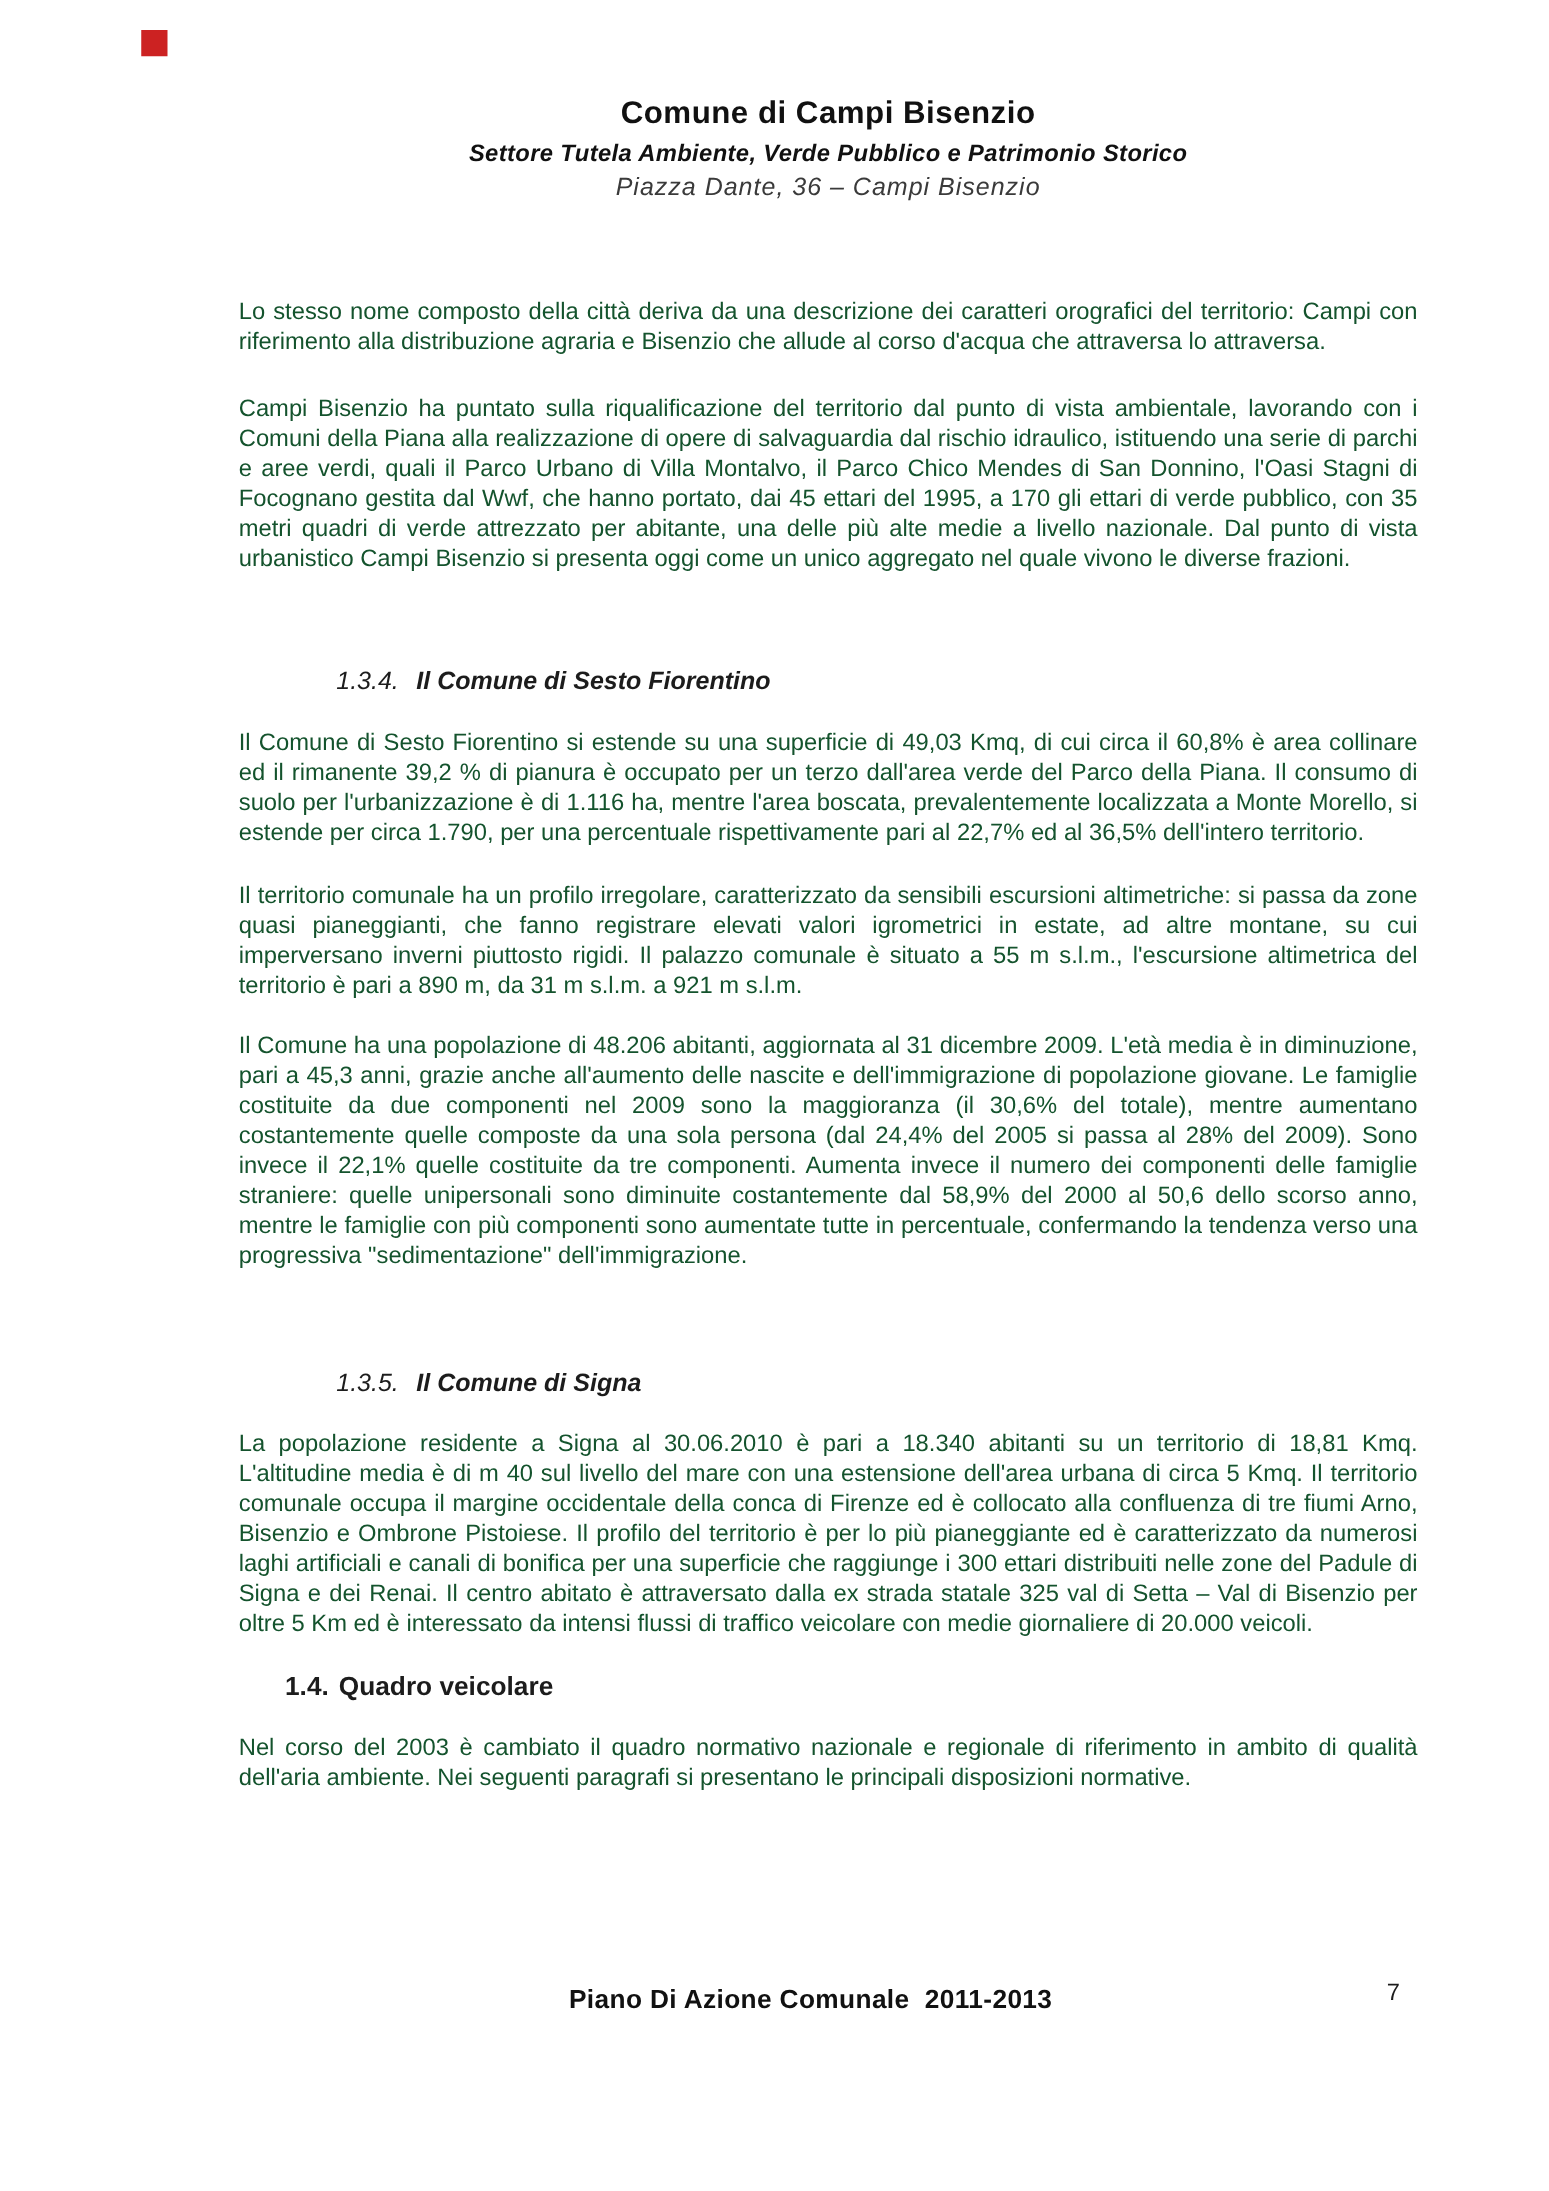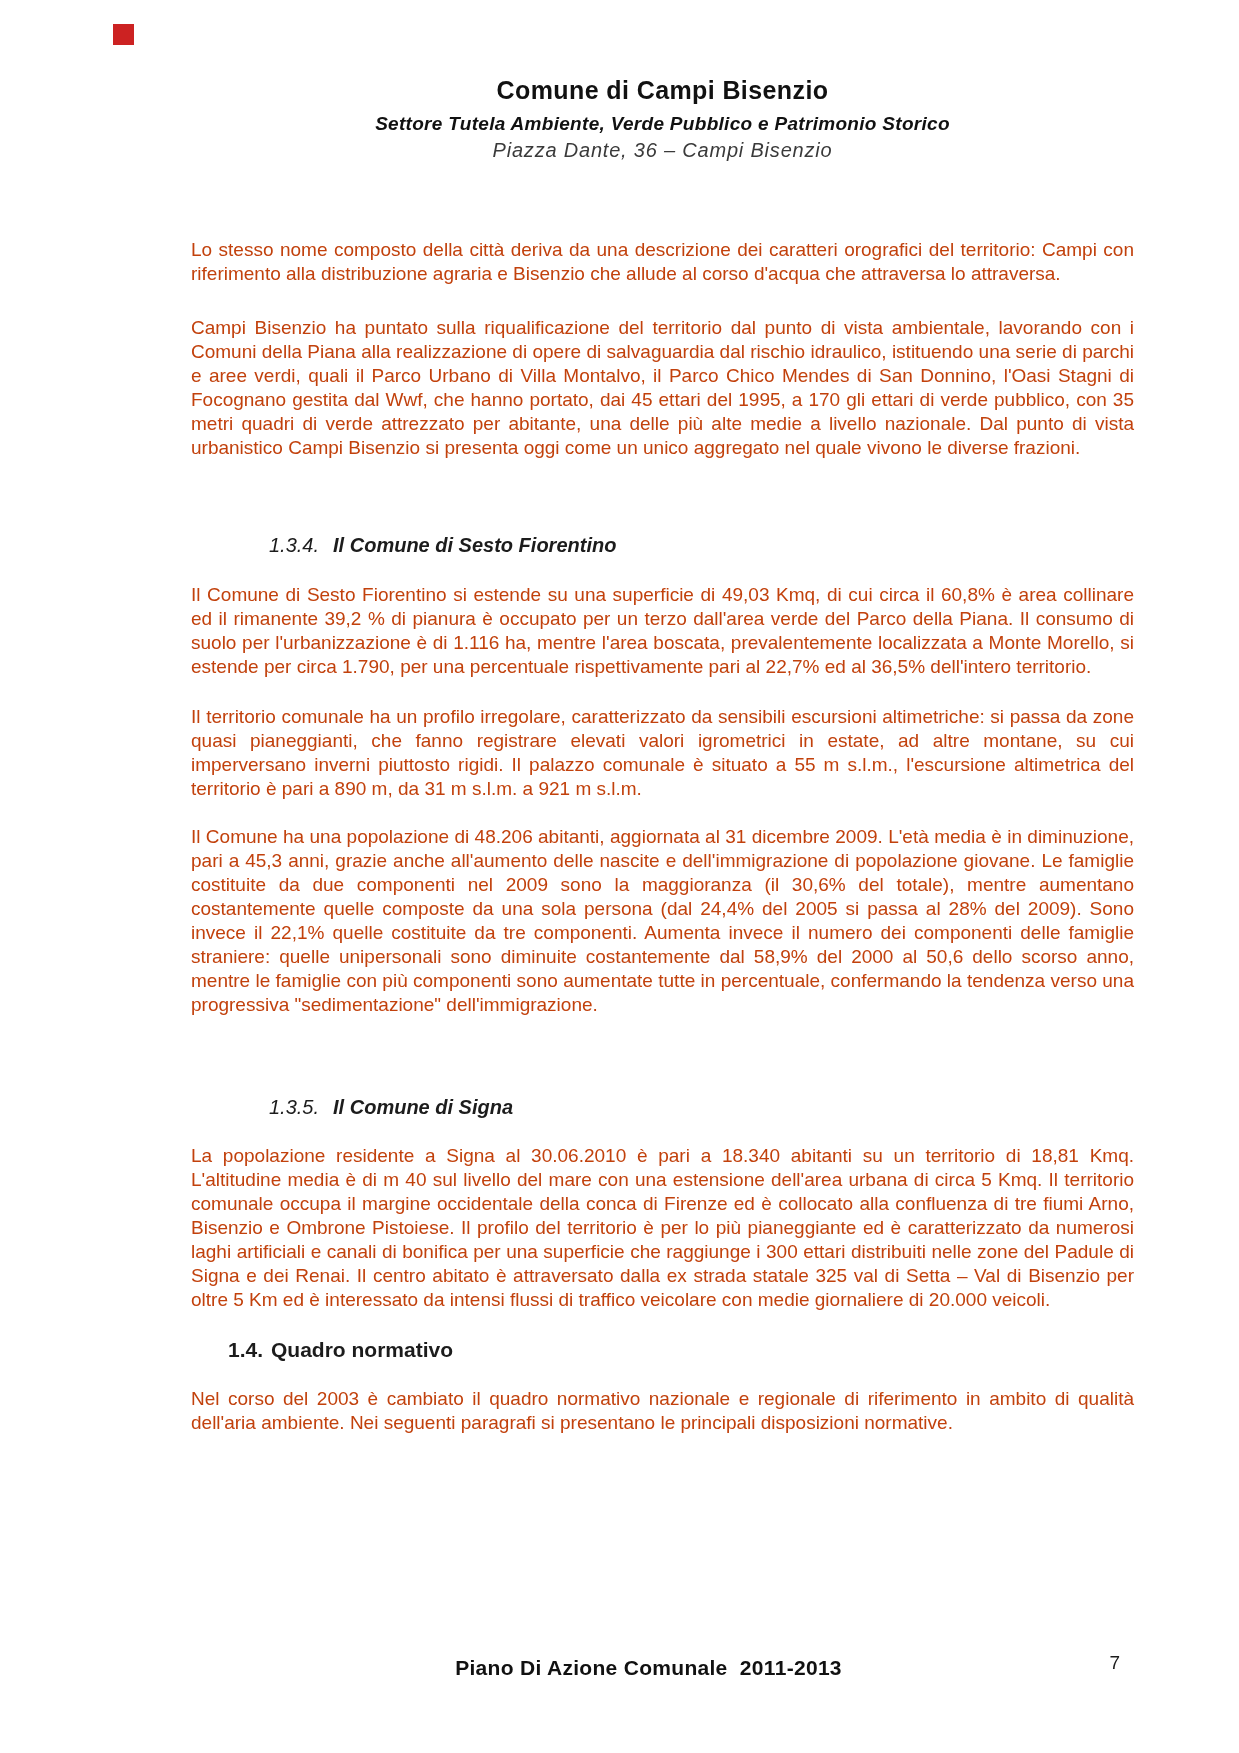--- a/index.html
+++ b/index.html
@@ -57,21 +57,21 @@
     font-style: italic;
     font-weight: normal;
     letter-spacing: 0.8px;
     color: #3a3a3a;
   }
   .para {
     text-align: justify;
     font-size: 19px;
     line-height: 24px;
     margin: 0;
-    color: #c2410c;
+    color: #14532d;
   }
   .para.p-intro-1 { margin-top: 76px; }
   .para.p-intro-2 { margin-top: 30px; }
   .para.p-after-heading { margin-top: 25px; }
   .para.p-follow { margin-top: 26px; }
   .heading-sub {
     margin: 72px 0 0 78px;
     font-size: 20px;
     line-height: 26px;
   }
@@ -88,21 +88,21 @@
   .heading-main {
     margin: 25px 0 0 37px;
     font-size: 21px;
     line-height: 26px;
     font-weight: bold;
   }
   .heading-main .h-num { margin-right: 8px; }
   .doc-footer {
     position: absolute;
     left: 177px;
-    top: 1656px;
+    top: 1588px;
     width: 943px;
     text-align: center;
   }
   .footer-title {
     font-size: 21px;
     font-weight: bold;
     letter-spacing: 0.3px;
     white-space: pre;
     color: #111111;
   }
@@ -139,21 +139,21 @@
     <p class="para p-after-heading">Il Comune di Sesto Fiorentino si estende su una superficie di 49,03 Kmq, di cui circa il 60,8% è area collinare ed il rimanente 39,2 % di pianura è occupato per un terzo dall'area verde del Parco della Piana. Il consumo di suolo per l'urbanizzazione è di 1.116 ha, mentre l'area boscata, prevalentemente localizzata a Monte Morello, si estende per circa 1.790, per una percentuale rispettivamente pari al 22,7% ed al 36,5% dell'intero territorio.</p>
     <p class="para p-follow">Il territorio comunale ha un profilo irregolare, caratterizzato da sensibili escursioni altimetriche: si passa da zone quasi pianeggianti, che fanno registrare elevati valori igrometrici in estate, ad altre montane, su cui imperversano inverni piuttosto rigidi. Il palazzo comunale è situato a 55 m s.l.m., l'escursione altimetrica del territorio è pari a 890 m, da 31 m s.l.m. a 921 m s.l.m.</p>
     <p class="para p-follow" style="margin-top:24px;">Il Comune ha una popolazione di 48.206 abitanti, aggiornata al 31 dicembre 2009. L'età media è in diminuzione, pari a 45,3 anni, grazie anche all'aumento delle nascite e dell'immigrazione di popolazione giovane. Le famiglie costituite da due componenti nel 2009 sono la maggioranza (il 30,6% del totale), mentre aumentano costantemente quelle composte da una sola persona (dal 24,4% del 2005 si passa al 28% del 2009). Sono invece il 22,1% quelle costituite da tre componenti. Aumenta invece il numero dei componenti delle famiglie straniere: quelle unipersonali sono diminuite costantemente dal 58,9% del 2000 al 50,6 dello scorso anno, mentre le famiglie con più componenti sono aumentate tutte in percentuale, confermando la tendenza verso una progressiva "sedimentazione" dell'immigrazione.</p>
 
     <div class="heading-sub h-135">
       <span class="h-num">1.3.5.</span><span class="h-title">Il Comune di Signa</span>
     </div>
     <p class="para" style="margin-top:24px;">La popolazione residente a Signa al 30.06.2010 è pari a 18.340 abitanti su un territorio di 18,81 Kmq. L'altitudine media è di m 40 sul livello del mare con una estensione dell'area urbana di circa 5 Kmq. Il territorio comunale occupa il margine occidentale della conca di Firenze ed è collocato alla confluenza di tre fiumi Arno, Bisenzio e Ombrone Pistoiese. Il profilo del territorio è per lo più pianeggiante ed è caratterizzato da numerosi laghi artificiali e canali di bonifica per una superficie che raggiunge i 300 ettari distribuiti nelle zone del Padule di Signa e dei Renai. Il centro abitato è attraversato dalla ex strada statale 325 val di Setta – Val di Bisenzio per oltre 5 Km ed è interessato da intensi flussi di traffico veicolare con medie giornaliere di 20.000 veicoli.</p>
 
     <div class="heading-main">
-      <span class="h-num">1.4.</span><span class="h-title">Quadro normativo</span>
+      <span class="h-num">1.4.</span><span class="h-title">Quadro veicolare</span>
     </div>
     <p class="para" style="margin-top:24px;">Nel corso del 2003 è cambiato il quadro normativo nazionale e regionale di riferimento in ambito di qualità dell'aria ambiente. Nei seguenti paragrafi si presentano le principali disposizioni normative.</p>
 
   </div>
 
   <div class="doc-footer">
     <span class="footer-title">Piano Di Azione Comunale  2011-2013</span>
     <span class="footer-page-number">7</span>
   </div>
 

